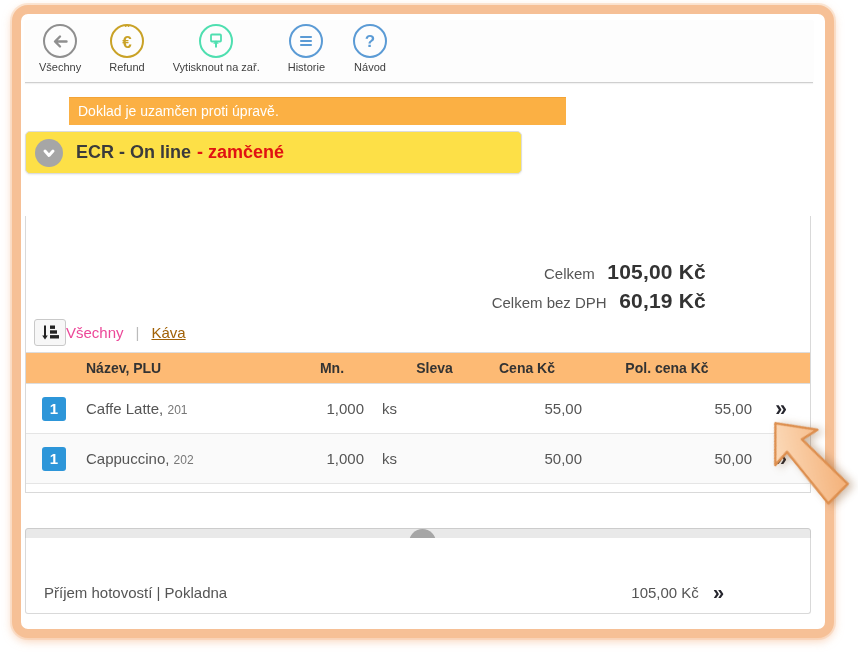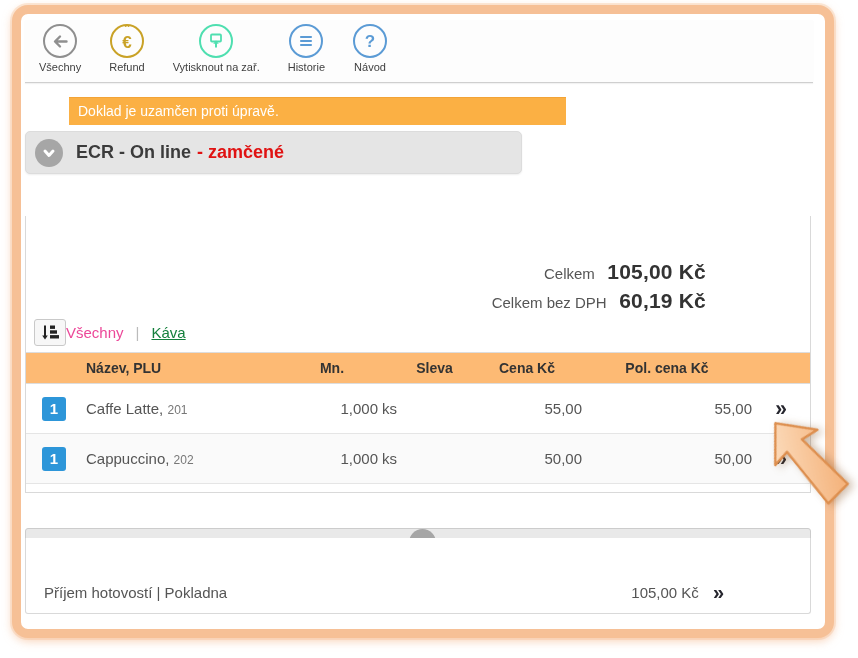--- a/index.html
+++ b/index.html
@@ -41,21 +41,21 @@
   
   .banner{
     position:absolute;left:4px;top:83px;width:497px;height:28px;
     background:#fbb044;border-top:1px solid #f3a437;box-sizing:border-box;
     color:#ffffff;font-size:14px;line-height:27px;padding-left:9px;margin-left:44px;
   }
 
   
   .ecr{
     position:absolute;left:4px;top:117px;width:497px;height:43px;
-    background:#e5e5e5;border:1px solid #dcdcdc;border-radius:5px;box-sizing:border-box;
+    background:#fde047;border:1px solid #dcdcdc;border-radius:5px;box-sizing:border-box;
     box-shadow:0 1px 2px rgba(0,0,0,.07);
     display:flex;align-items:center;
   }
   .chev-circle{
     width:27px;height:27px;border-radius:50%;background:#a6a6a6;
     display:flex;align-items:center;justify-content:center;flex:0 0 auto;cursor:pointer;
   }
   .ecr .chev-circle{margin-left:9px;width:28px;height:28px;}
   .ecr-title{font-size:18px;font-weight:bold;color:#3b3b3b;margin-left:13px;}
   .ecr-status{font-size:18px;font-weight:bold;color:#e01212;margin-left:6px;}
@@ -85,21 +85,21 @@
 
   
   .filter-row{position:absolute;top:103px;left:8px;display:flex;align-items:center;}
   .sort-btn{
     width:32px;height:27px;border:1px solid #c9c9c9;border-radius:3px;background:#f7f7f7;
     display:flex;align-items:center;justify-content:center;cursor:pointer;padding:0;
   }
   .filter-link{font-size:15px;cursor:pointer;}
   .filter-all{color:#ec4899;text-decoration:none;}
   .filter-sep{color:#bbb;margin:0 12px;font-size:15px;}
-  .filter-cat{color:#15803d;text-decoration:underline;}
+  .filter-cat{color:#a16207;text-decoration:underline;}
 
   
   .tbl-grid{display:grid;grid-template-columns:60px 1fr 130px 75px 110px 170px 58px;align-items:center;}
   .thead{
     position:absolute;top:136px;left:0;width:100%;height:32px;box-sizing:border-box;
     background:#fdba74;border-top:1px solid #ddd;border-bottom:1px solid #ddd;
     font-size:14px;font-weight:bold;color:#333;
   }
   .thead .c-name{grid-column:2;text-align:left;}
   .c-center{text-align:center;}
@@ -109,21 +109,21 @@
     border-bottom:1px solid #e5e5e5;font-size:15px;color:#555;
   }
   .trow-0{top:168px;background:#ffffff;}
   .trow-1{top:218px;background:#fafafa;}
   .badge{
     width:24px;height:24px;margin-left:16px;border-radius:3px;background:#2d96d9;
     color:#fff;font-size:15px;font-weight:bold;display:flex;align-items:center;justify-content:center;
   }
   .iname{white-space:nowrap;}
   .iplu{font-size:12px;color:#777;}
-  .qty-unit{margin-left:4px;}
+  .qty-unit{margin-left:18px;}
   .dbl-chev{
     font-size:21px;font-weight:bold;color:#26262e;text-align:center;cursor:pointer;
     line-height:1;transform:scaleY(1.05);
   }
 
   
   .pay-row{
     position:absolute;left:0;top:36px;width:100%;height:36px;box-sizing:border-box;
     display:flex;align-items:center;font-size:15px;color:#555;
     padding:0 86px 0 18px;

